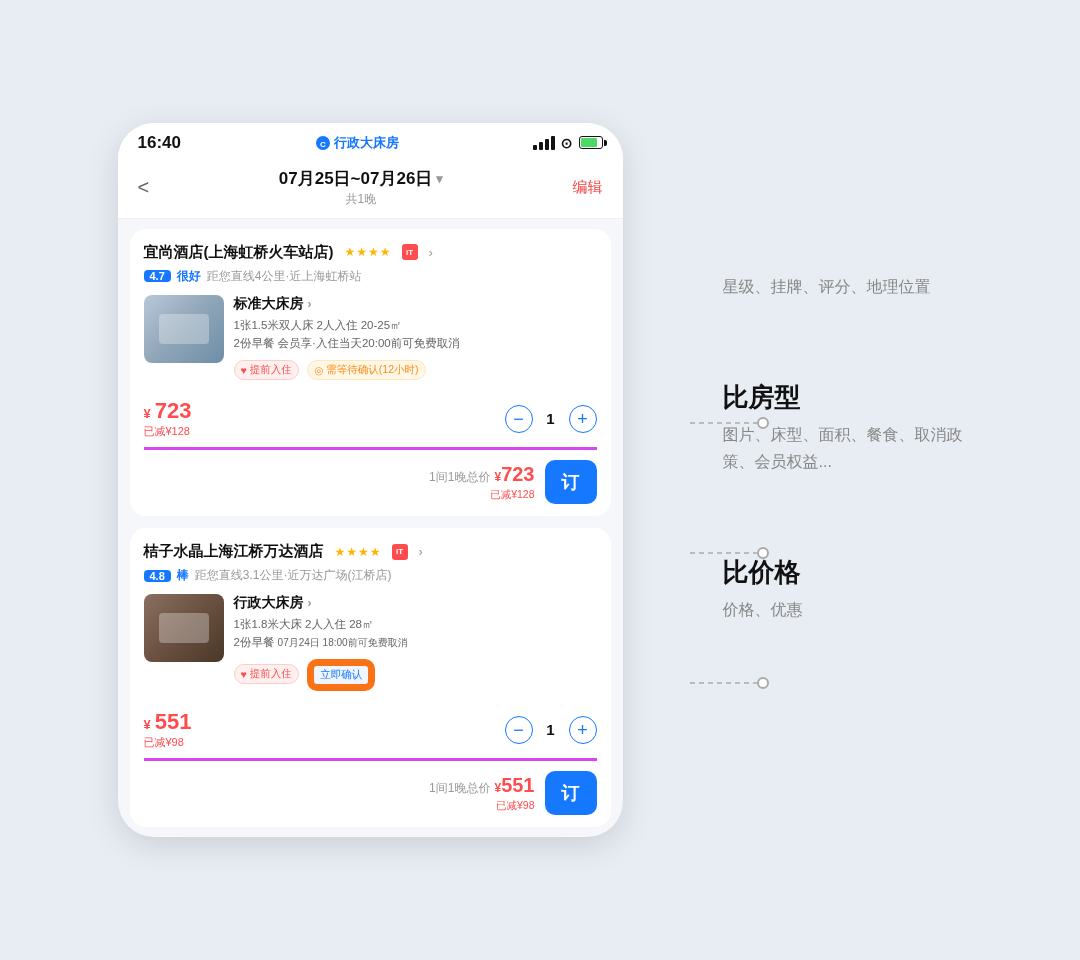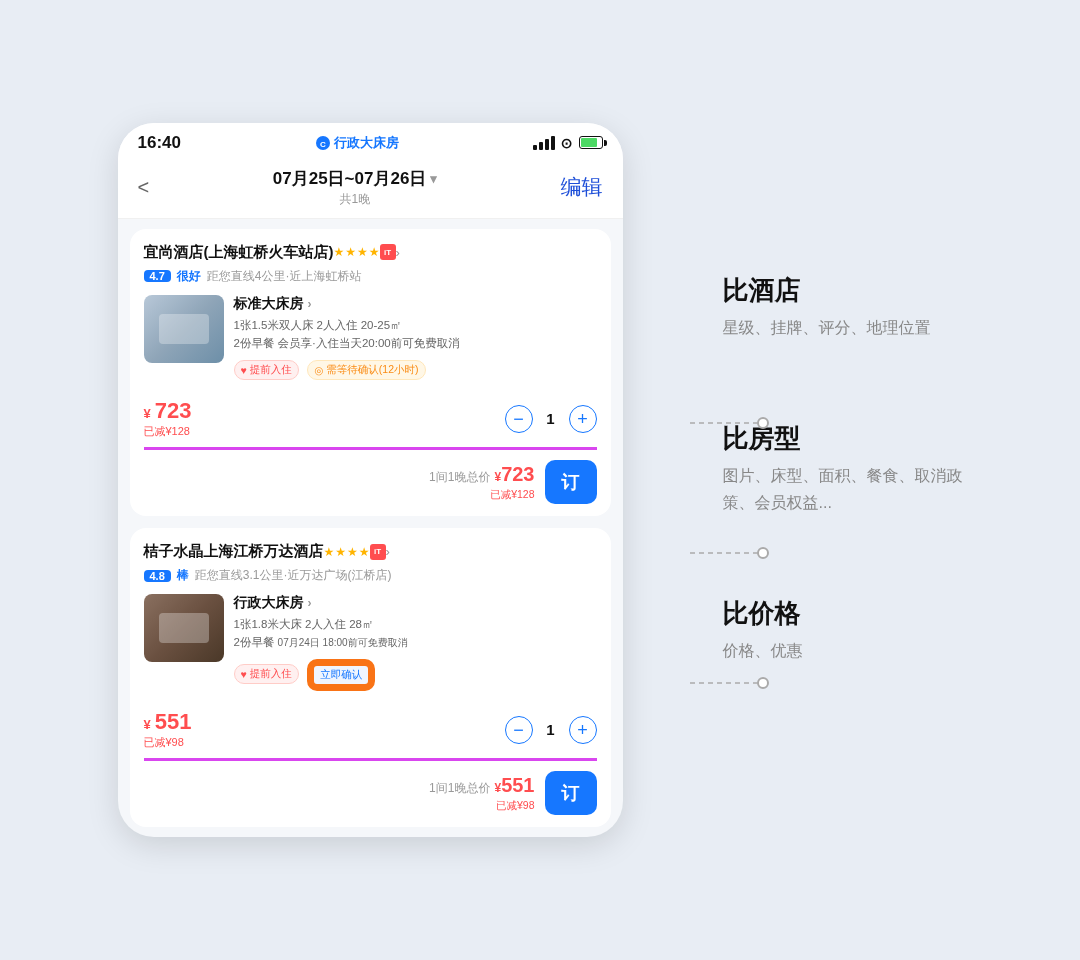--- a/index.html
+++ b/index.html
@@ -70,34 +70,34 @@
       display: flex;
       align-items: center;
       justify-content: space-between;
       border-bottom: 1px solid #f0f0f0;
     }
     .nav-back { font-size: 20px; color: #666; cursor: pointer; }
     .nav-center { text-align: center; }
     .nav-date { font-size: 17px; font-weight: 600; color: #111; display: flex; align-items: center; gap: 4px; }
     .nav-chevron { color: #999; font-size: 13px; }
     .nav-subtitle { font-size: 12px; color: #999; margin-top: 1px; }
-    .nav-edit { font-size: 21px; color: #1d4ed8; cursor: pointer; }
+    .nav-edit { font-size: 15px; color: #ef4444; cursor: pointer; }
 
     
     .content { padding: 10px 12px; display: flex; flex-direction: column; gap: 12px; }
 
     
     .hotel-card {
       background: #fff;
       border-radius: 16px;
       overflow: hidden;
       padding: 14px 14px 0 14px;
     }
 
-    .hotel-header { display: flex; align-items: center; gap: 0; margin-bottom: 6px; }
+    .hotel-header { display: flex; align-items: center; gap: 11px; margin-bottom: 6px; }
     .hotel-name { font-size: 15px; font-weight: 700; color: #111; }
     .hotel-stars { display: flex; gap: 1px; }
     .star { color: #ffb400; font-size: 12px; }
     .hotel-tag-icon { width: 16px; height: 16px; background: #ff4d4f; border-radius: 3px; display: flex; align-items: center; justify-content: center; color: #fff; font-size: 8px; font-weight: 700; }
     .hotel-arrow { color: #999; font-size: 13px; }
 
     .hotel-meta { display: flex; align-items: center; gap: 6px; margin-bottom: 10px; }
     .rating-badge { background: #1677ff; color: #fff; font-size: 11px; font-weight: 700; padding: 0 6px; border-radius: 4px; }
     .rating-label { color: #1677ff; font-size: 12px; font-weight: 600; }
     .hotel-dist { font-size: 12px; color: #999; }
@@ -380,21 +380,20 @@
 
     <line x1="572" y1="430" x2="648" y2="430" stroke="#aaa" stroke-width="1.5" stroke-dasharray="5,4"></line>
     <circle cx="645" cy="430" r="5" fill="#fff" stroke="#aaa" stroke-width="2"></circle>
 
     <line x1="572" y1="560" x2="648" y2="560" stroke="#aaa" stroke-width="1.5" stroke-dasharray="5,4"></line>
     <circle cx="645" cy="560" r="5" fill="#fff" stroke="#aaa" stroke-width="2"></circle>
   </svg>
 
   <div class="right-panel" style="margin-left:100px;margin-top:110px;">
     <div class="annotation-item" style="margin-bottom:80px;">
-      <div class="annotation-title">比酒店</div>
       <div class="annotation-desc">星级、挂牌、评分、地理位置</div>
     </div>
     <div class="annotation-item" style="margin-bottom:80px;">
       <div class="annotation-title">比房型</div>
       <div class="annotation-desc" style="max-width:240px;">图片、床型、面积、餐食、取消政策、会员权益...</div>
     </div>
     <div class="annotation-item">
       <div class="annotation-title">比价格</div>
       <div class="annotation-desc">价格、优惠</div>
     </div>

